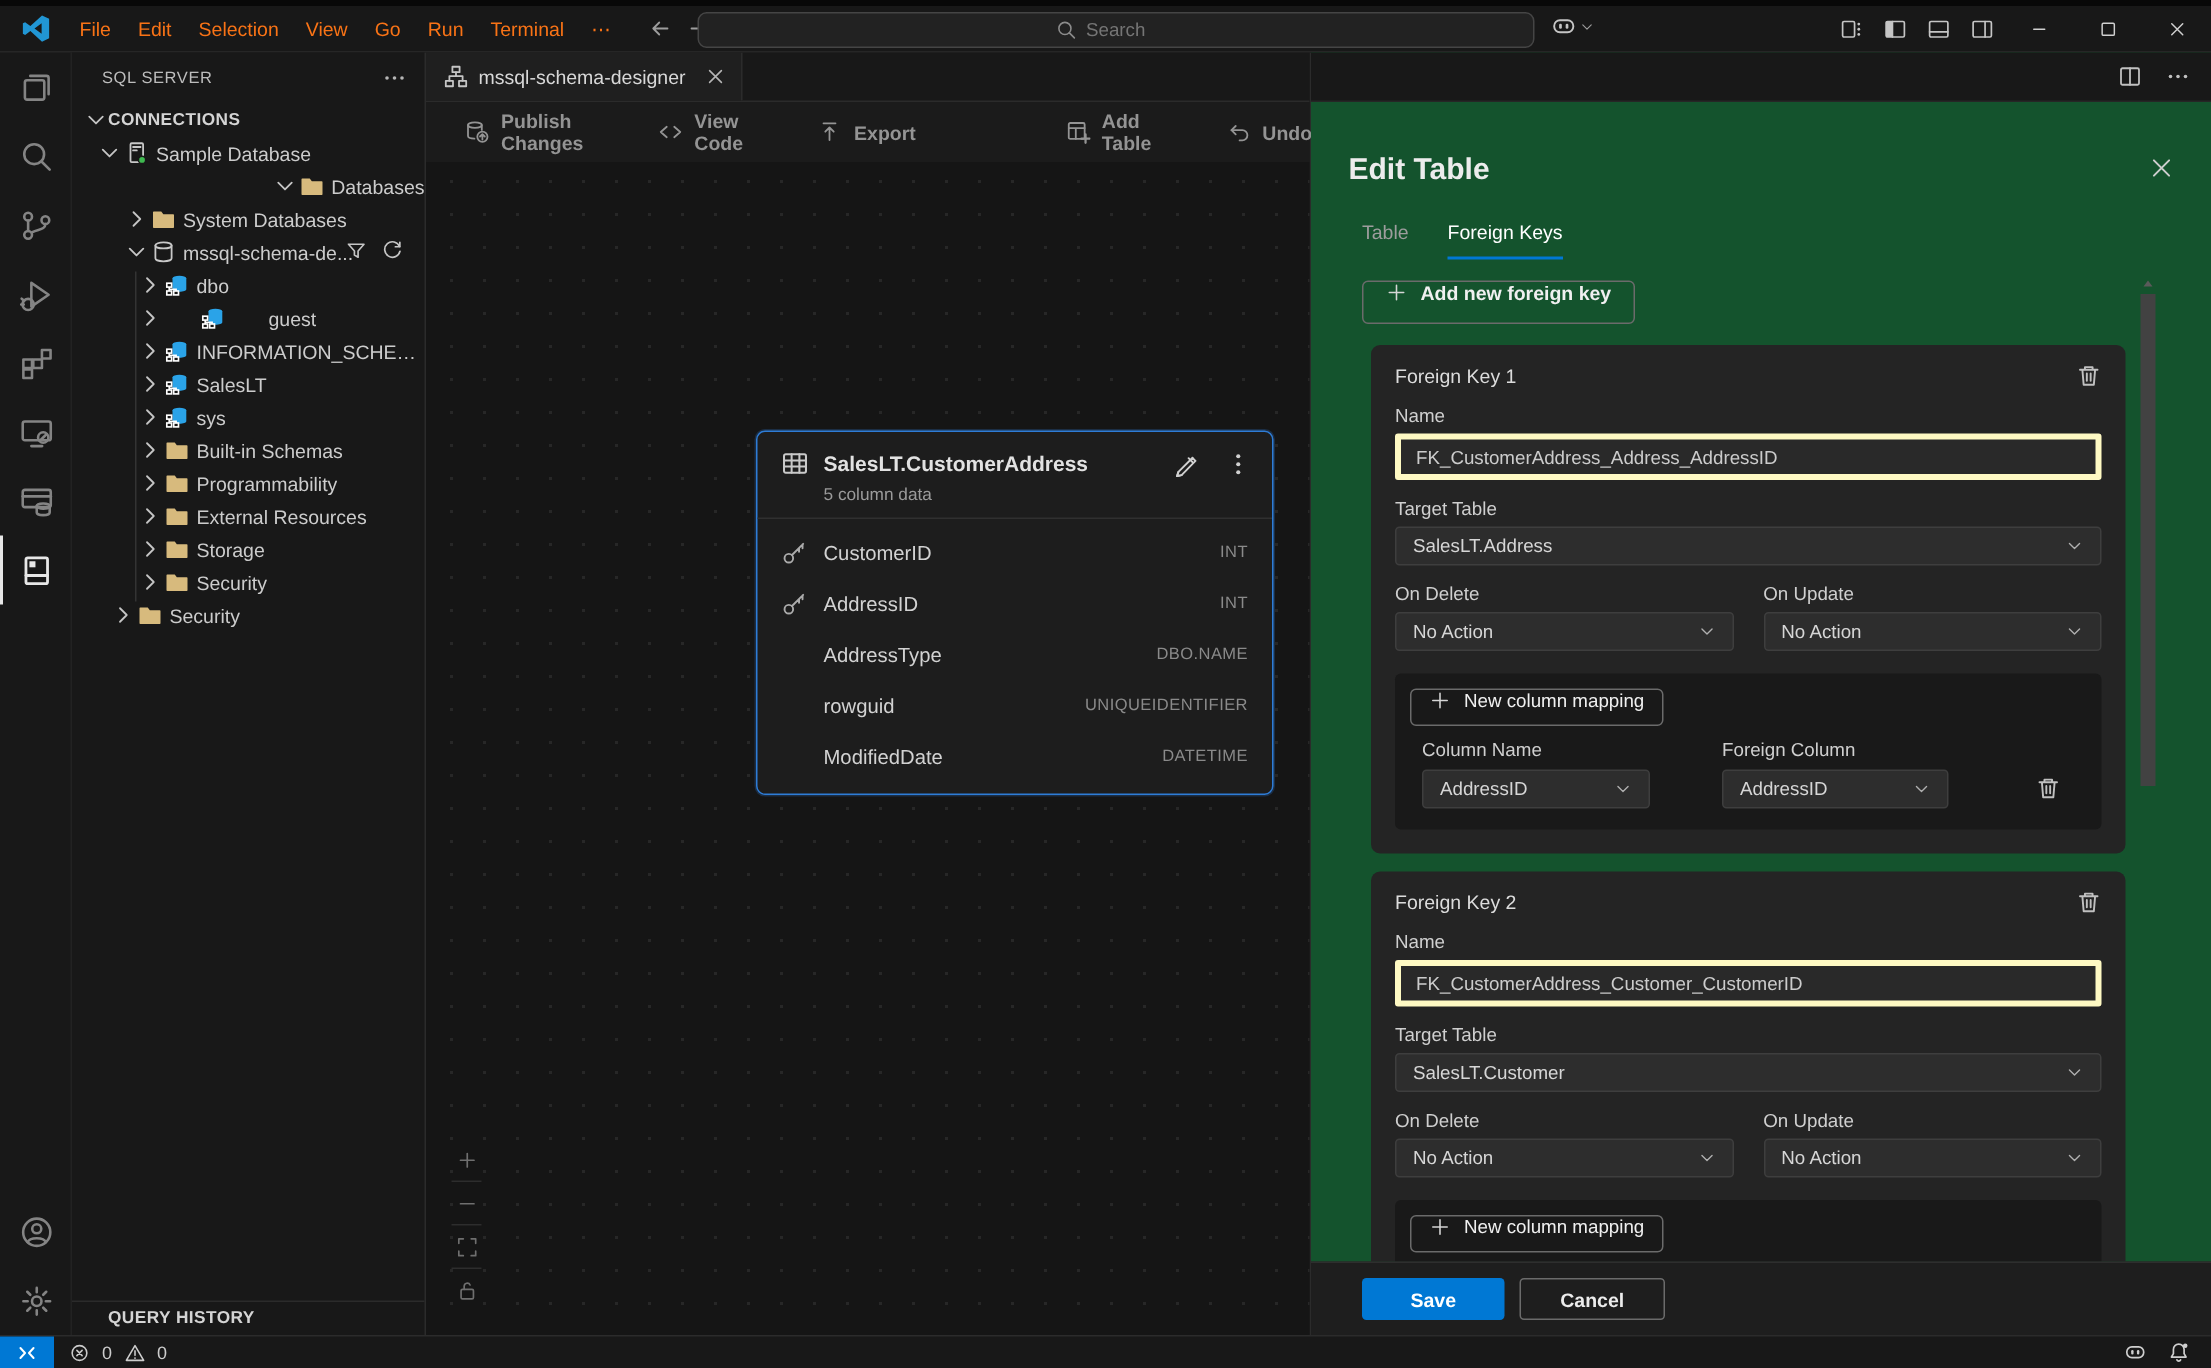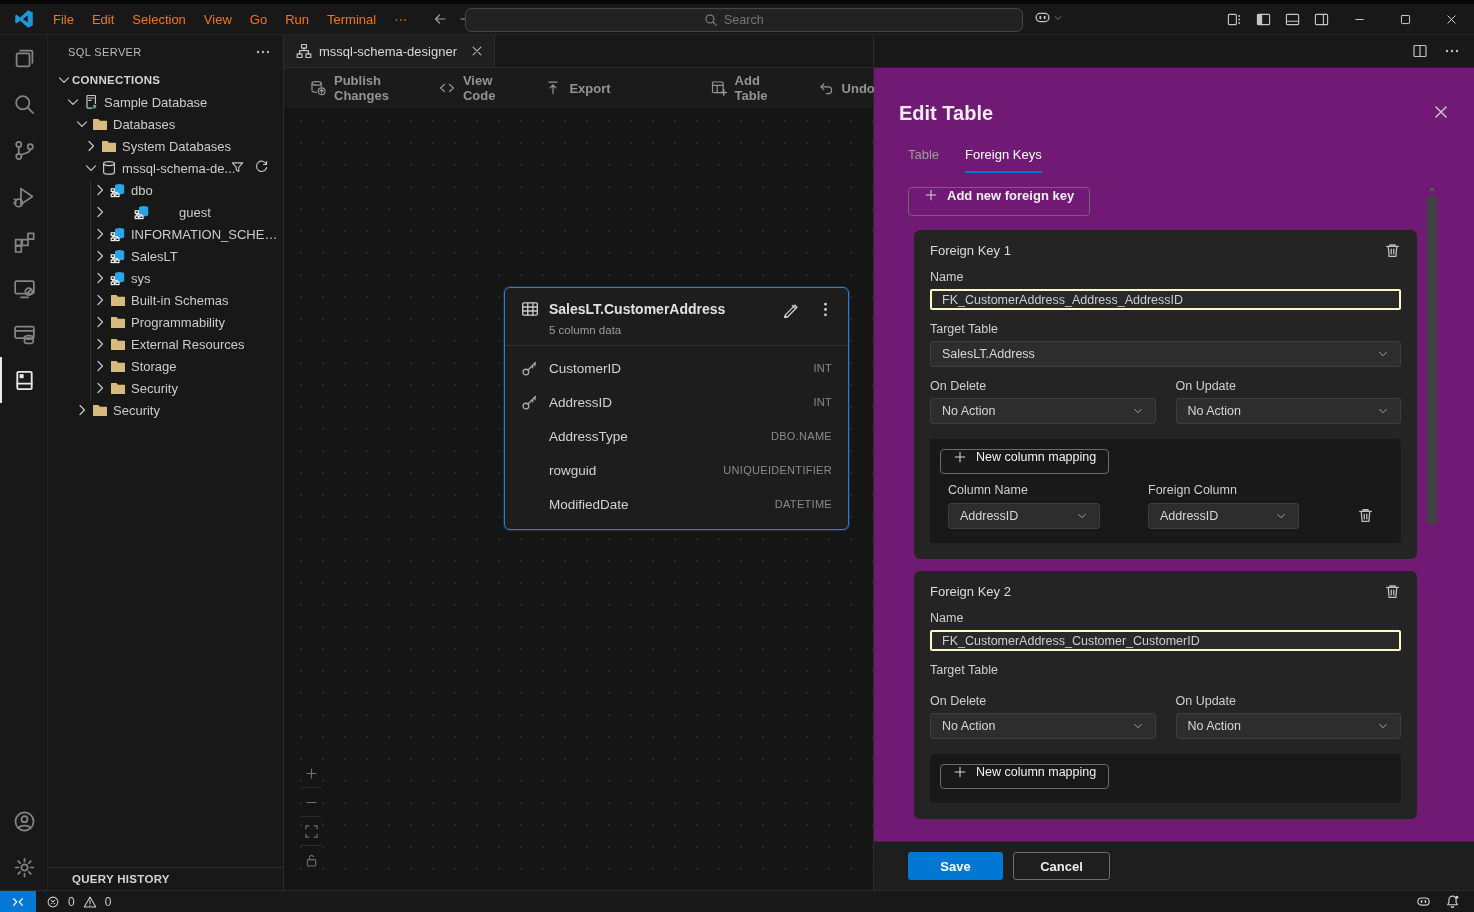--- a/index.html
+++ b/index.html
@@ -85,37 +85,37 @@
   .tcol-row .key-ph { width:28px; }
   .tcol-name { font-size:13.5px; color:#d2d2d2; flex:1; }
   .tcol-type { font-size:11px; color:#8a8a8a; letter-spacing:.3px; }
 
   .zoomctrl { position:absolute; left:16px; bottom:18px; display:flex; flex-direction:column; align-items:center; }
   .zoomctrl .zbtn { width:22px; height:24px; display:flex; align-items:center; justify-content:center; color:#6f6f6f; }
   .zoomctrl .zbtn .ic { width:15px; height:15px; }
   .zoomctrl .zsep { width:20px; height:1px; background:#2d2d2d; margin:2px 0; }
 
   
-  .panel { width:600px; position:relative; background:#701a75; }
+  .panel { width:600px; position:relative; background:#14532d; }
   .panel-strip { height:33px; background:#181818; border-bottom:1px solid #262626; display:flex; align-items:center; justify-content:flex-end; padding-right:14px; gap:16px; color:#c0c0c0; }
   .panel-strip .ic { width:16px; height:16px; }
   .panel-title { position:absolute; left:25px; top:67px; font-size:20px; font-weight:bold; color:#ececec; }
   .panel-close { position:absolute; right:24px; top:68px; width:18px; height:18px; color:#cccccc; }
   .ptabs { position:absolute; left:34px; top:112px; display:flex; gap:26px; }
   .ptab { font-size:13px; color:#9d9d9d; padding-bottom:9px; border-bottom:2px solid transparent; }
   .ptab.active { color:#ffffff; border-bottom-color:#0078d4; }
   .btn-outline { display:inline-flex; align-items:flex-start; gap:9px; border:1px solid #6b6b6b; border-radius:4px; background:transparent; color:#f0f0f0; font-size:13px; font-weight:bold; font-family:Liberation Sans, sans-serif; }
   .btn-outline .ic { width:14px; height:14px; color:#d5d5d5; }
   .add-fk { position:absolute; left:34px; top:152px; height:29px; padding:0 15px; }
   .scrollarea { position:absolute; left:40px; top:195px; width:504px; height:611px; overflow:hidden; }
   .fk-card { width:503px; background:#242424; border-radius:6px; padding:13px 16px 16px; margin-bottom:12px; position:relative; }
   .fk-title { font-size:13px; color:#dcdcdc; }
   .fk-trash { position:absolute; right:16px; top:12px; width:17px; height:17px; color:#c0c0c0; }
   .f-label { font-size:12.5px; color:#cfcfcf; margin:12px 0 5px; }
-  .f-input { height:21px; background:#292929; border:2px solid #fef9c3; border-radius:2px; display:flex; align-items:center; padding:0 10px; font-size:12.5px; color:#cccccc; }
+  .f-input { height:31px; background:#292929; border:4px solid #fef9c3; border-radius:2px; display:flex; align-items:center; padding:0 10px; font-size:12.5px; color:#cccccc; }
   .f-dd { height:26px; background:#2d2d2d; border:1px solid #3e3e3e; border-radius:3px; display:flex; align-items:center; justify-content:space-between; padding:0 11px; font-size:12.5px; color:#d6d6d6; }
   .f-dd .chev { width:12px; height:12px; color:#b0b0b0; }
   .two-col { display:flex; gap:20px; }
   .two-col > div { flex:1; }
   .map-panel { margin-top:15px; background:#191919; border-radius:4px; padding:10px 10px 14px; }
   .map-btn { height:25px; padding:0 12px; font-size:12.5px; font-weight:normal; }
   .map-grid { display:flex; align-items:flex-end; margin-top:9px; }
   .map-col1 { width:152px; margin-left:8px; }
   .map-col2 { width:151px; margin-left:48px; }
   .map-label { font-size:12.5px; color:#cfcfcf; margin-bottom:6px; }
@@ -381,21 +381,21 @@
             </span>
             <span class="ic t-icon">
               <svg viewBox="0 0 16 16" fill="none" stroke="currentColor" stroke-width="1.2" stroke-linecap="round" stroke-linejoin="round">
                 <rect x="4" y="1.5" width="8.4" height="12.6" rx="0.8" stroke="#c8c8c8"></rect>
                 <path d="M5.7 4h5M5.7 6.3h2.5" stroke="#c8c8c8"></path>
                 <circle cx="11.7" cy="12.6" r="2.4" fill="#3fb950" stroke="#181818" stroke-width="1"></circle>
               </svg>
             </span>
             <span class="t-label">Sample Database</span>
           </div>
-          <div class="tree-row" style="padding-left: 26px;">
+          <div class="tree-row" style="padding-left: 26px; justify-content: flex-end;">
             <span class="ic chev">
               <svg viewBox="0 0 16 16" fill="none" stroke="currentColor" stroke-width="1.2" stroke-linecap="round" stroke-linejoin="round">
                 <path d="M3.5 5.8 8 10.3l4.5-4.5"></path>
               </svg>
             </span>
             <span class="ic t-icon">
               <svg viewBox="0 0 16 16">
                 <path fill="#d7ba7d" d="M1.5 3h5l1.4 1.8h6.6a.5.5 0 0 1 .5.5v8.2a.5.5 0 0 1-.5.5H1.5a.5.5 0 0 1-.5-.5V3.5a.5.5 0 0 1 .5-.5z"></path>
               </svg>
             </span>
@@ -914,20 +914,28 @@
           <div class="fk-card">
             <div class="fk-title">Foreign Key 2</div>
             <span class="ic fk-trash">
               <svg viewBox="0 0 16 16" fill="none" stroke="currentColor" stroke-width="1.2" stroke-linecap="round" stroke-linejoin="round">
                 <path d="M2.5 4.2h11M5.6 4.2V2.6h4.8v1.6M4 4.2l.8 9.4h6.4l.8-9.4M6.8 6.6v4.6M9.2 6.6v4.6"></path>
               </svg>
             </span>
             <div class="f-label">Name</div>
             <div class="f-input">FK_CustomerAddress_Customer_CustomerID</div>
             <div class="f-label">Target Table</div>
+            <div class="f-dd">
+              <span>SalesLT.Customer</span>
+              <span class="ic chev">
+                <svg viewBox="0 0 16 16" fill="none" stroke="currentColor" stroke-width="1.2" stroke-linecap="round" stroke-linejoin="round">
+                  <path d="M3.5 5.8 8 10.3l4.5-4.5"></path>
+                </svg>
+              </span>
+            </div>
             <div class="two-col">
               <div>
                 <div class="f-label">On Delete</div>
                 <div class="f-dd">
                   <span>No Action</span>
                   <span class="ic chev">
                     <svg viewBox="0 0 16 16" fill="none" stroke="currentColor" stroke-width="1.2" stroke-linecap="round" stroke-linejoin="round">
                       <path d="M3.5 5.8 8 10.3l4.5-4.5"></path>
                     </svg>
                   </span>

